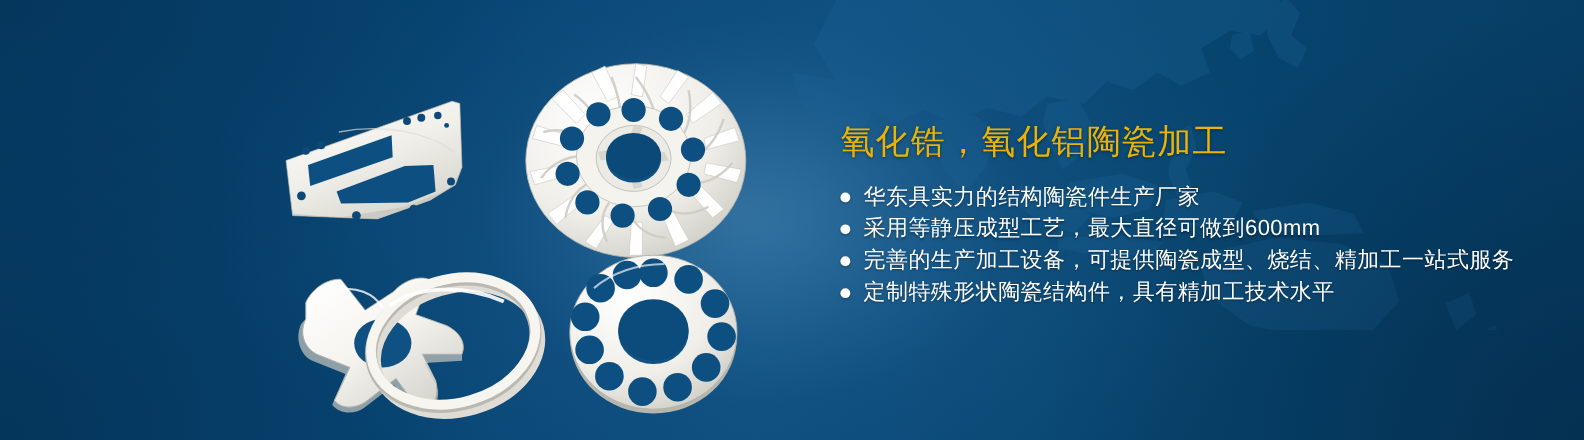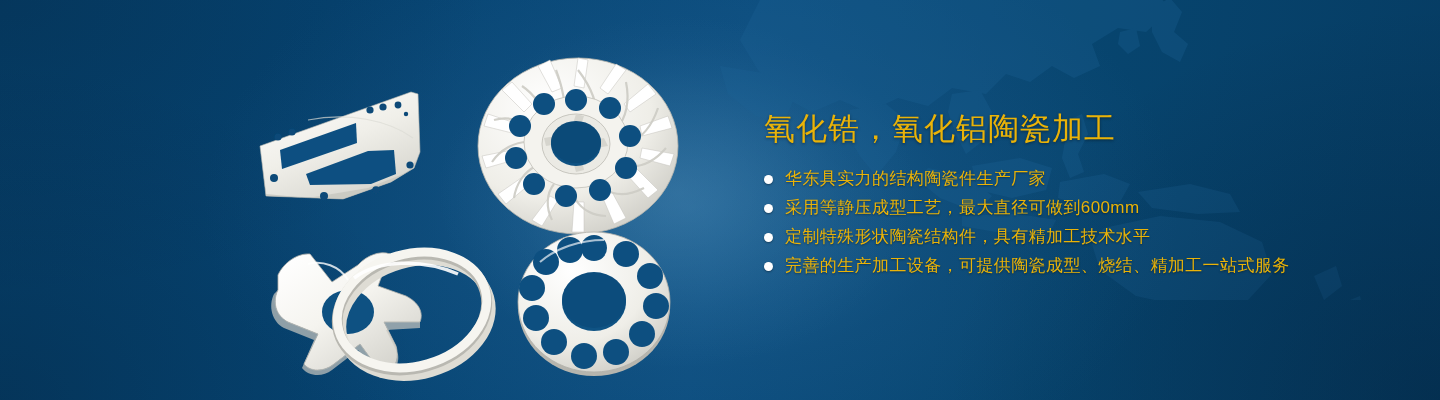--- a/index.html
+++ b/index.html
@@ -83,23 +83,23 @@
   .dot {
     width: 9px;
     height: 9px;
     border-radius: 50%;
     background: #ffffff;
     margin-right: 12px;
     flex: 0 0 auto;
     box-shadow: 0 1px 2px rgba(0,0,0,0.35);
   }
   .bullet-text {
-    font-size: 17px;
+    font-size: 20px;
     line-height: 22px;
-    color: #eab308;
+    color: #ffffff;
     letter-spacing: 0.4px;
     white-space: nowrap;
     text-shadow: 0 1px 2px rgba(0,0,0,0.40);
   }
 
   
   .products {
     position: absolute;
     left: 248px;
     top: 50px;
@@ -330,22 +330,22 @@
       <li class="bullet">
         <span class="dot"></span>
         <span class="bullet-text">华东具实力的结构陶瓷件生产厂家</span>
       </li>
       <li class="bullet">
         <span class="dot"></span>
         <span class="bullet-text">采用等静压成型工艺，最大直径可做到600mm</span>
       </li>
       <li class="bullet">
         <span class="dot"></span>
-        <span class="bullet-text">定制特殊形状陶瓷结构件，具有精加工技术水平</span>
+        <span class="bullet-text">完善的生产加工设备，可提供陶瓷成型、烧结、精加工一站式服务</span>
       </li>
       <li class="bullet">
         <span class="dot"></span>
-        <span class="bullet-text">完善的生产加工设备，可提供陶瓷成型、烧结、精加工一站式服务</span>
+        <span class="bullet-text">定制特殊形状陶瓷结构件，具有精加工技术水平</span>
       </li>
     </ul>
   </div>
 
 </div>
 
 </body></html>

